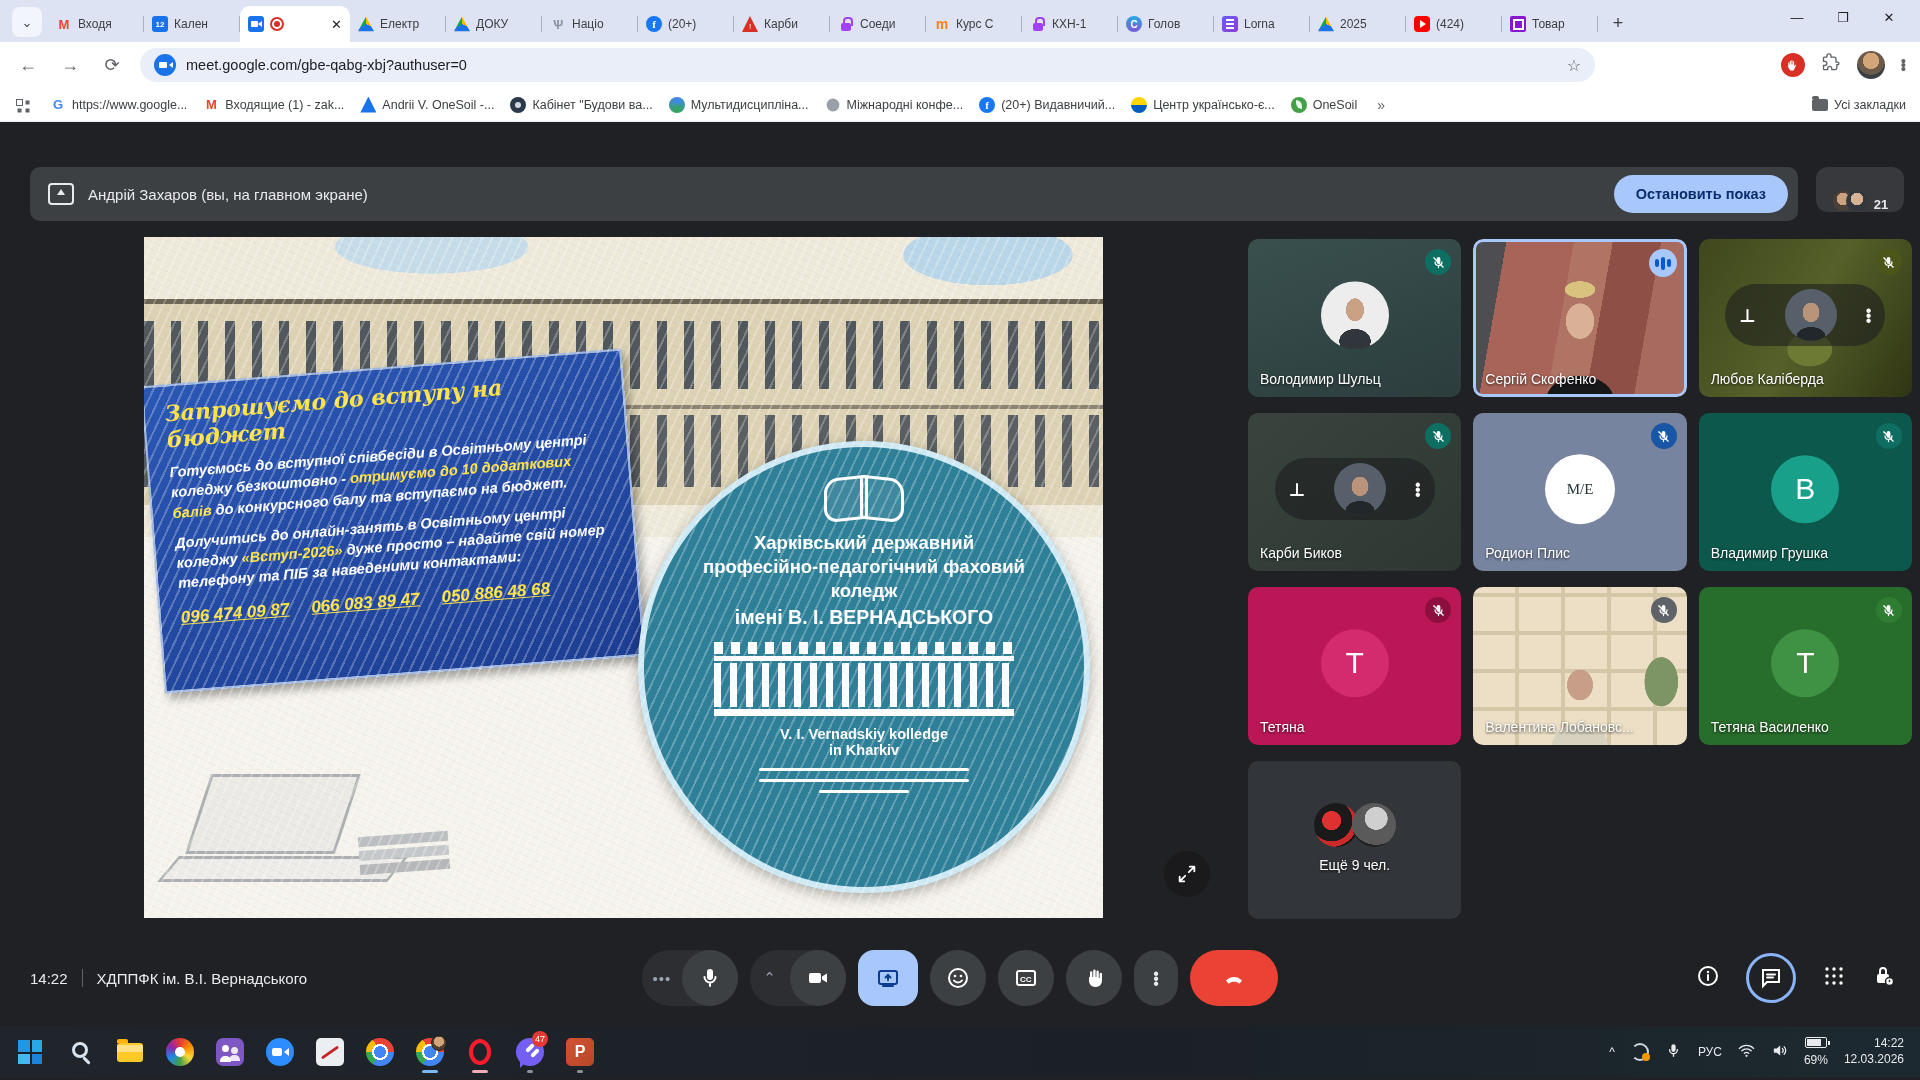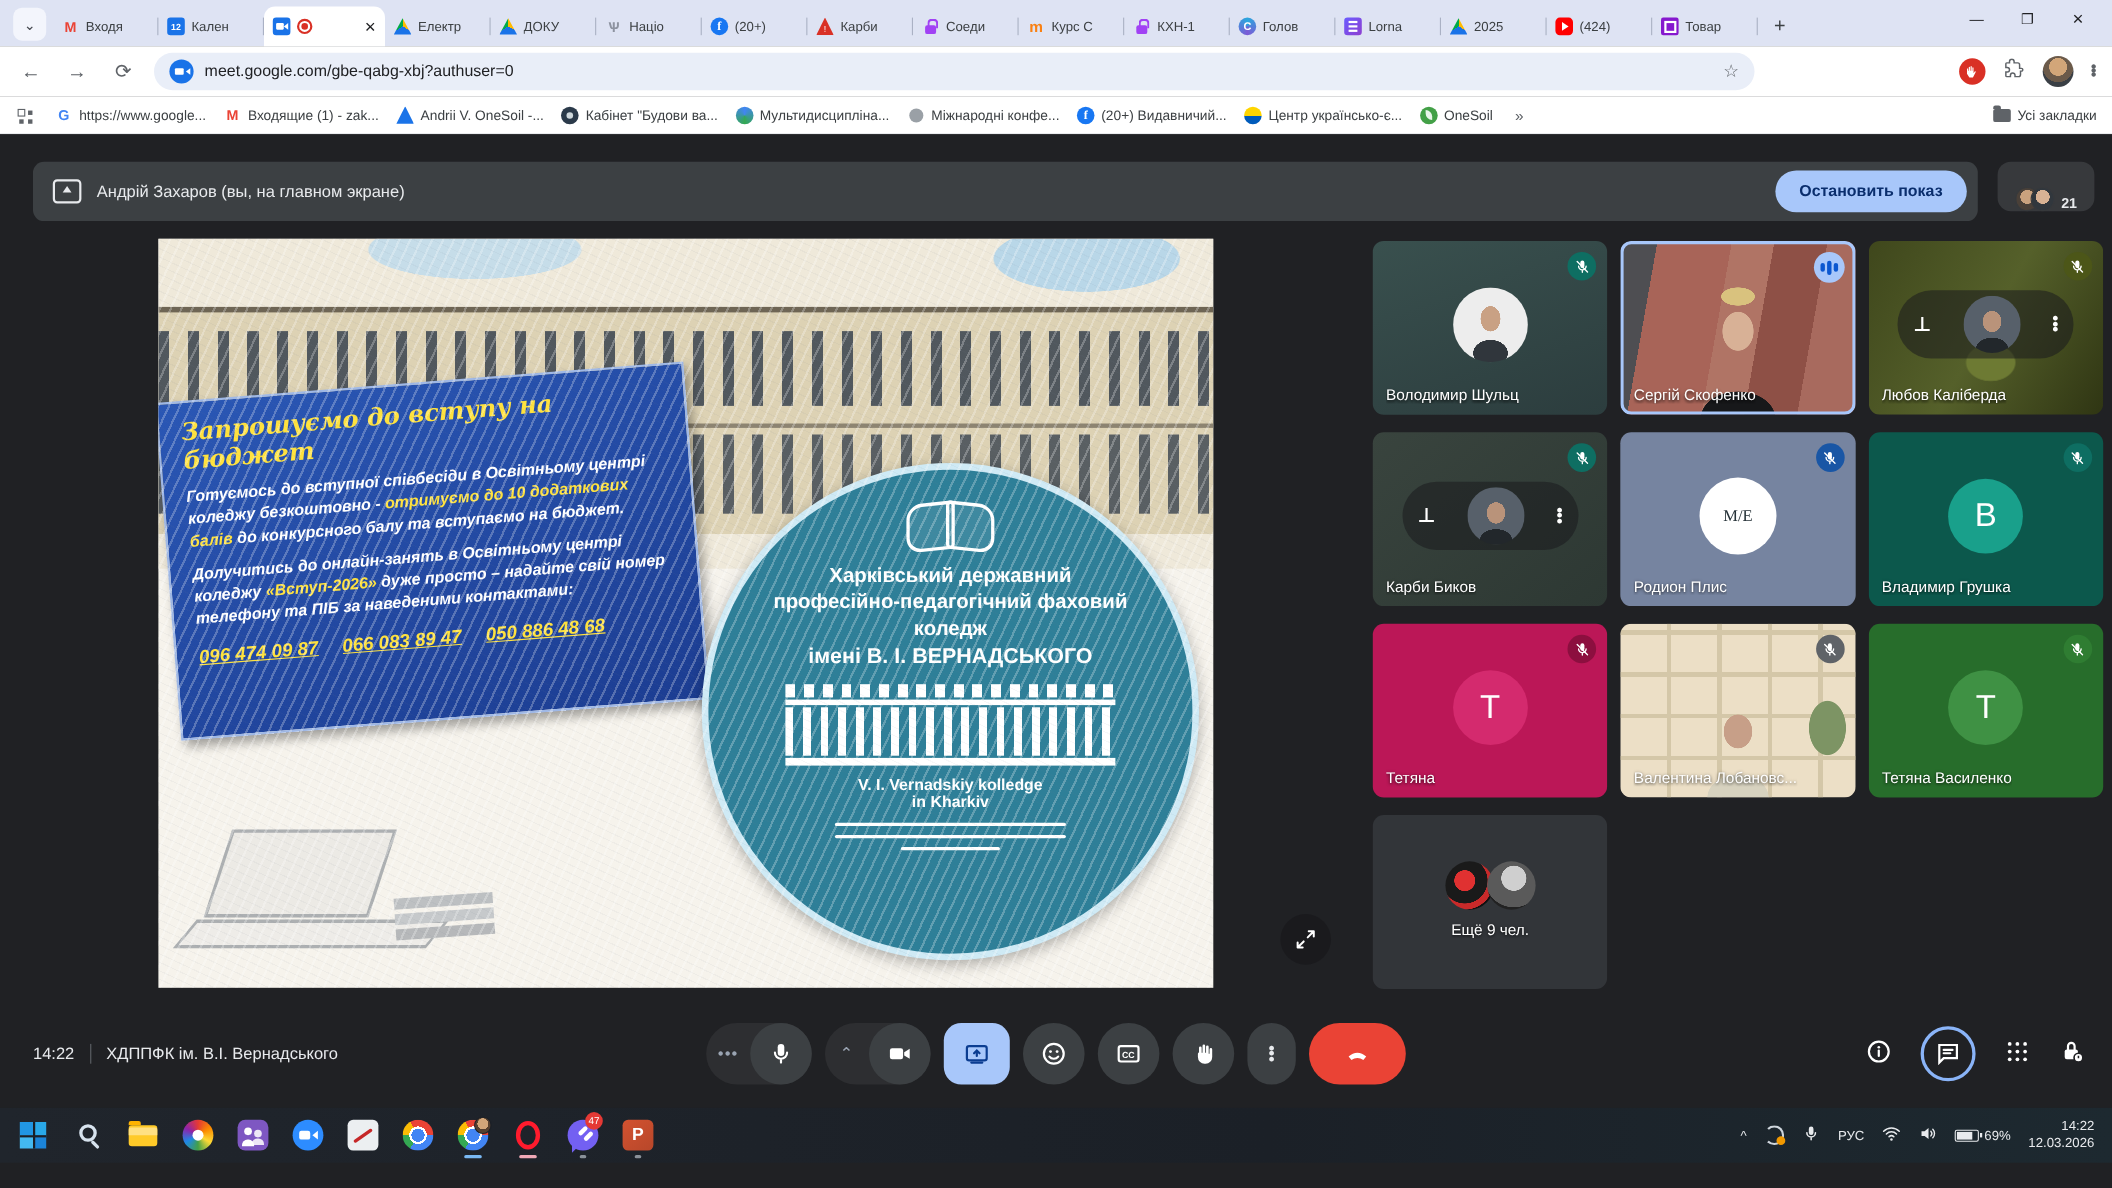--- a/index.html
+++ b/index.html
@@ -76,21 +76,21 @@
   .apps-grid::before { content:""; position:absolute; left:2px; top:2px; width:5px; height:5px; border:1.5px solid #5f6368;
                        box-shadow:8px 0 0 -1.5px #5f6368, 0 8px 0 -1.5px #5f6368, 8px 8px 0 -1.5px #5f6368; }
   .bookmark { display:flex; align-items:center; gap:6px; font-size:12.5px; color:#3c4043; padding:4px 8px; border-radius:6px;
               white-space:nowrap; }
   .bm-overflow { color:#5f6368; font-size:14px; padding:0 8px; }
   .bm-right { margin-left:auto; display:flex; align-items:center; gap:6px; font-size:12.5px; color:#3c4043; }
   .f-folder { width:16px; height:12px; background:#5f6368; border-radius:2px; position:relative; }
   .f-folder::before { content:""; position:absolute; top:-3px; left:0; width:7px; height:3px; background:#5f6368; border-radius:2px 2px 0 0; }
 
   
-  .meet { position:relative; height:885px; background:#202124; }
+  .meet { position:relative; height:885px; background:#202124;margin-top:20px; }
 
   .banner { position:absolute; left:30px; top:25px; width:1768px; height:54px; background:#3c4043; border-radius:10px;
             display:flex; align-items:center; padding:0 10px 0 18px; color:#e8eaed; font-size:15px; gap:14px; }
   .present-ic { width:26px; height:22px; border:2px solid #e8eaed; border-radius:4px; position:relative; flex:0 0 auto; }
   .present-ic::after { content:""; position:absolute; left:7px; top:4px; border-bottom:6px solid #e8eaed; border-left:4px solid transparent; border-right:4px solid transparent; }
   .stopshow { margin-left:auto; background:#a8c7fa; color:#0a2e6d; border:none; border-radius:20px; height:38px;
               padding:0 22px; font-size:14.5px; font-weight:bold; font-family:inherit; }
   .count-tile { position:absolute; right:16px; top:25px; width:88px; height:45px; background:#37393c; border-radius:12px;
                 display:flex; align-items:flex-end; justify-content:center; gap:6px; color:#e8eaed; font-size:13px; font-weight:bold; }
   .count-avs { display:flex; }
@@ -278,21 +278,21 @@
   .g-viber { background:#7360f2; border-radius:50% 50% 50% 50%; }
   .g-viber::before { content:""; position:absolute; left:9px; top:8px; width:10px; height:4px; background:#fff; border-radius:2px; transform:rotate(-45deg); box-shadow:0 7px 0 #fff; }
   .g-viber::after { content:""; position:absolute; left:4px; bottom:-2px; border-top:7px solid #7360f2; border-right:7px solid transparent; }
   .g-ppt { background:linear-gradient(140deg,#d35230,#b7472a); border-radius:5px; }
   .g-ppt::before { content:"P"; color:#fff; font-weight:bold; font-size:16px; }
   .tray { margin-left:auto; display:flex; align-items:center; gap:16px; color:#e8eaed; font-size:12px; padding-right:6px; }
   .tray .chev { font-size:12px; }
   .sync-ic { position:relative; width:18px; height:18px; border:2px solid #cfd6dd; border-radius:50%; border-left-color:transparent; }
   .sync-ic::after { content:""; position:absolute; right:-3px; bottom:-2px; width:8px; height:8px; background:#f29900; border-radius:50%; }
   .tray svg { width:17px; height:17px; }
-  .battery { display:flex; align-items:center; gap:5px; }
+  .battery { display:flex; align-items:center; gap:5px;flex-direction:column; }
   .batt-shape { width:22px; height:11px; border:1.5px solid #e8eaed; border-radius:2px; position:relative; }
   .batt-shape::before { content:""; position:absolute; left:1px; top:1px; bottom:1px; width:70%; background:#e8eaed; }
   .batt-shape::after { content:""; position:absolute; right:-4px; top:2.5px; width:2px; height:4px; background:#e8eaed; }
   .clock { text-align:right; line-height:1.3; font-size:12px; }
 
   svg .st { stroke:#fff; stroke-width:2; fill:none; stroke-linecap:round; }
 </style>
 </head>
 <body>
 

